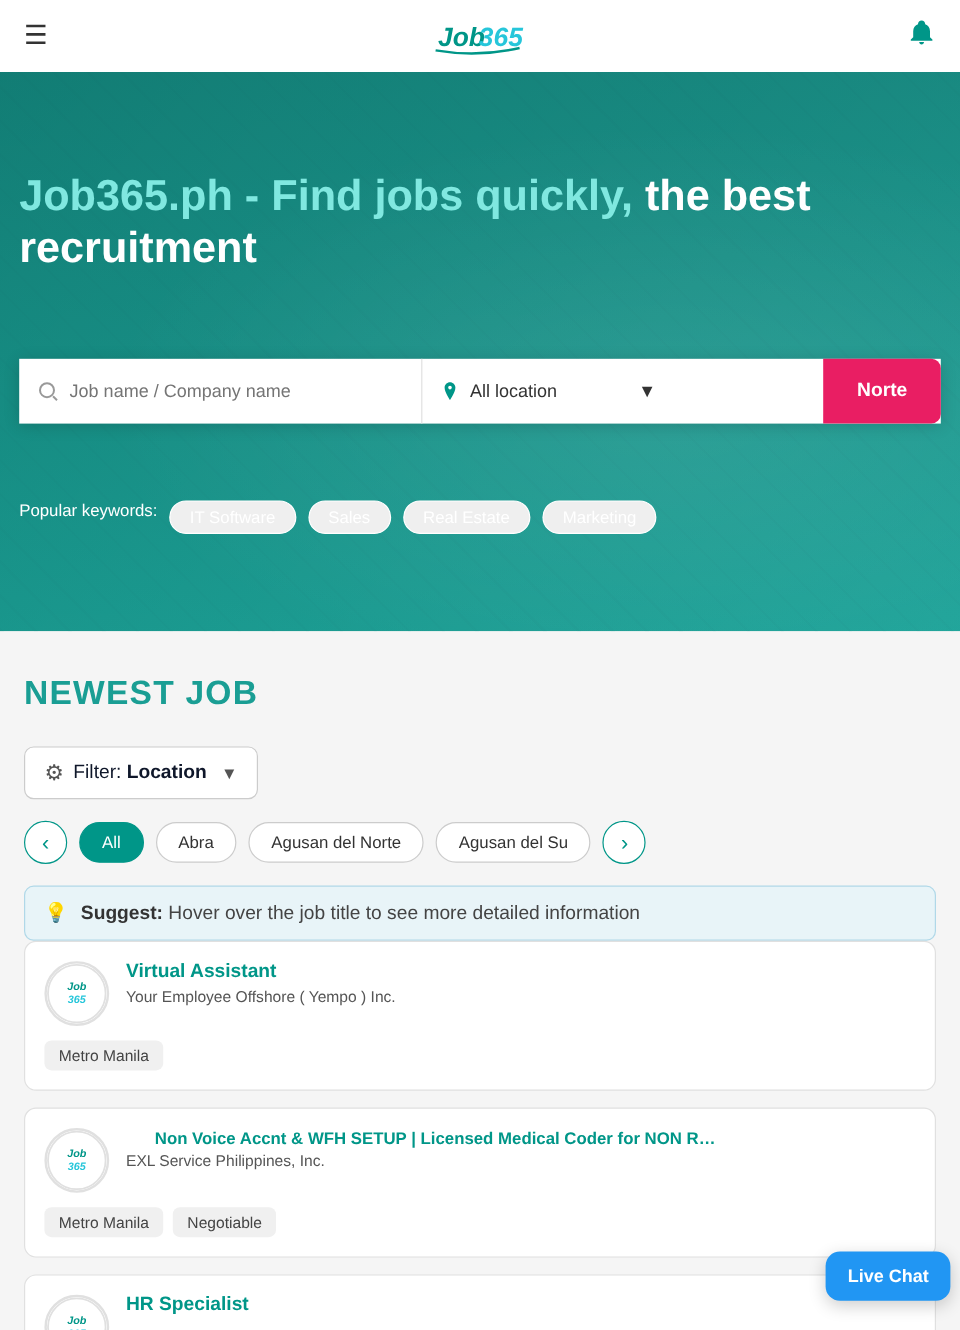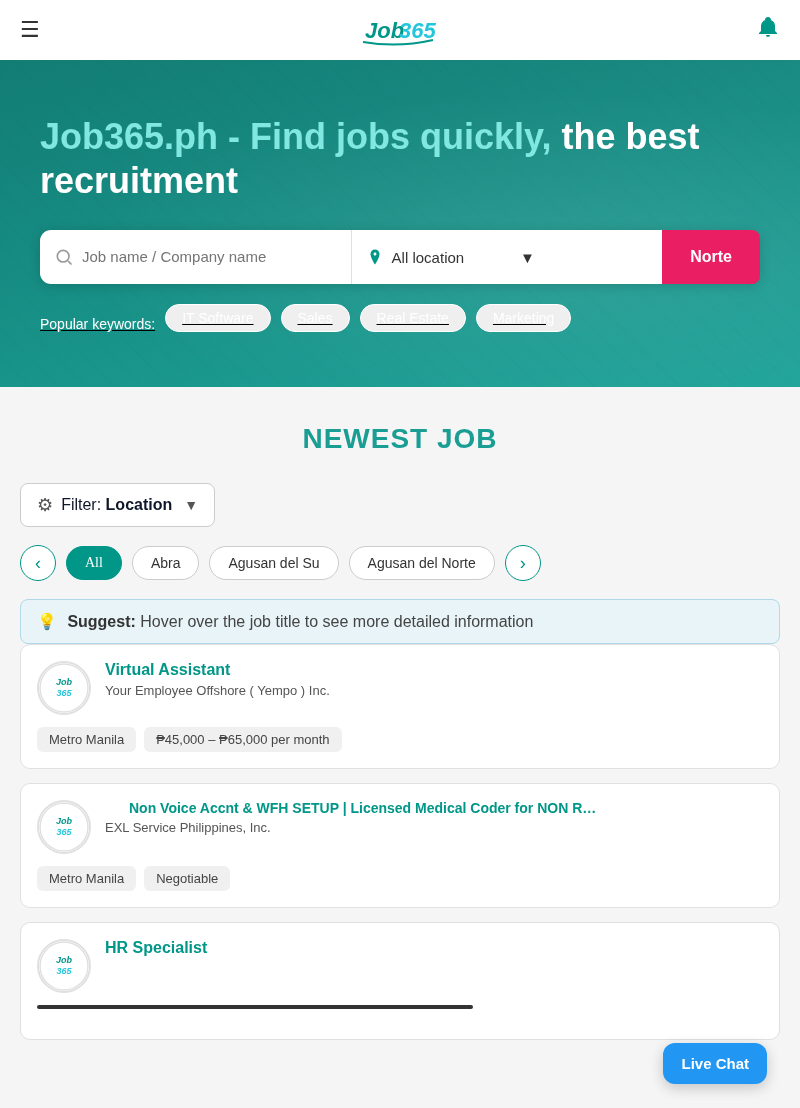--- a/index.html
+++ b/index.html
@@ -8,24 +8,25 @@
     
     .header {
       display: flex; align-items: center; justify-content: space-between;
       padding: 12px 20px; background: #fff;
       box-shadow: 0 1px 4px rgba(0,0,0,0.1);
     }
 
     
     .hero {
       position: relative;
-      height: 327px;
+      height: 466px;
       overflow: hidden;
       display: flex; flex-direction: column; justify-content: center;
-      padding: 30px 40px;
+      padding: 30px 16px;
+      gap: 44px;
     }
     .hero-bg {
       position: absolute; top: 0; left: 0; right: 0; bottom: 0;
       background: linear-gradient(135deg, rgba(0,120,110,0.72) 0%, rgba(0,150,140,0.55) 100%),
         repeating-linear-gradient(45deg, #5bb8b0 0px, #5bb8b0 2px, transparent 2px, transparent 20px);
       background-color: #5bbfb5;
     }
     
     .hero-bg::after {
       content: '';
@@ -38,21 +39,21 @@
     .hero-title {
       position: relative; z-index: 1;
       font-size: 36px; font-weight: 800; line-height: 1.2; margin-bottom: 28px;
     }
     .hero-title .highlight { color: #80e8e0; }
     .hero-title .white { color: #fff; }
 
     .search-bar {
       position: relative; z-index: 1;
       display: flex; align-items: center; gap: 0;
-      background: #fff; border-radius: 11px; overflow: visible;
+      background: #fff; border-radius: 0; overflow: visible;
       box-shadow: 0 2px 12px rgba(0,0,0,0.15);
       margin-bottom: 20px;
     }
     .search-job-input {
       flex: 1; display: flex; align-items: center; padding: 0 14px;
       border-right: 1px solid #e0e0e0;
     }
     .search-job-input input {
       border: none; outline: none; font-size: 15px; color: #666;
       width: 100%; background: transparent;
@@ -62,32 +63,32 @@
     }
     .search-location span { font-size: 15px; color: #333; flex: 1; }
     .search-btn {
       background: #e91e63; color: #fff; border: none; padding: 0 28px;
       font-size: 16px; font-weight: 600; cursor: pointer;
       height: 54px; border-radius: 0 8px 8px 0;
     }
 
     .popular-keywords {
       position: relative; z-index: 1;
-      display: flex; align-items: flex-end; gap: 10px; flex-wrap: wrap; text-decoration: underline;
+      display: flex; align-items: flex-start; gap: 10px; flex-wrap: wrap;
     }
     .popular-label { color: #fff; font-size: 14px; }
     .keyword-tag {
       border: 1.5px solid #fff; color: #fff; border-radius: 20px;
       padding: 5px 16px; font-size: 14px; cursor: pointer;
     }
 
     
     .jobs-section { background: #f5f5f5; padding: 36px 20px 20px; }
     .section-title {
-      text-align: center; font-size: 28px; font-weight: 800;
+      font-size: 28px; font-weight: 800;
       color: #1a9e94; letter-spacing: 1px; margin-bottom: 28px;
     }
 
     .filter-row {
       display: flex; align-items: center; gap: 0;
       background: #fff; border: 1.5px solid #ccc; border-radius: 8px;
       padding: 10px 16px; margin-bottom: 18px; width: fit-content; cursor: pointer;
     }
     .filter-icon { margin-right: 8px; color: #555; font-size: 18px; }
     .filter-label { font-size: 16px; color: #0f172a; }
@@ -99,21 +100,21 @@
     }
     .tab-nav-btn {
       width: 36px; height: 36px; border-radius: 50%; border: 1.5px solid #009688;
       background: #fff; color: #009688; font-size: 18px; cursor: pointer;
       display: flex; align-items: center; justify-content: center;
     }
     .tab-item {
       padding: 8px 18px; border-radius: 20px; border: 1.5px solid #ccc;
       font-size: 14px; cursor: pointer; background: #fff; color: #333;
     }
-    .tab-item.active { background: #009688; color: #fff; border-color: #009688; font-family: Liberation Serif, serif; }
+    .tab-item.active { background: #009688; color: #fff; border-color: #009688; }
 
     .suggest-box {
       background: #e8f4f8; border: 1px solid #b0d8e8; border-radius: 8px;
       padding: 12px 16px; font-size: 16px; color: #444;
     }
     .suggest-box .bulb { color: #f0b429; margin-right: 6px; }
     .suggest-box strong { color: #333; }
 
     .job-card {
       background: #fff; border: 1.5px solid #e0e0e0; border-radius: 10px;
@@ -129,21 +130,21 @@
     .job-title { font-size: 16px; font-weight: 700; color: #009688; margin-bottom: 4px; }
     .job-company { font-size: 13px; color: #555; }
     .job-tags { display: flex; gap: 8px; flex-wrap: wrap; }
     .job-tag {
       background: #f0f0f0; border-radius: 6px; padding: 5px 12px;
       font-size: 13px; color: #444;
     }
 
     
     .live-chat-btn {
-      position: fixed; bottom: 24px; right: 33px;
+      position: fixed; bottom: 24px; right: 8px;
       background: #2196f3; color: #fff; border-radius: 12px;
       padding: 12px 18px; font-size: 15px; font-weight: 600;
       box-shadow: 0 4px 14px rgba(0,0,0,0.2); cursor: pointer;
     }
 
     .search-icon-svg { width: 20px; height: 20px; color: #999; margin-right: 8px; flex-shrink: 0; }
     .location-pin { width: 18px; height: 18px; color: #009688; margin-right: 8px; flex-shrink: 0; }
     .chevron-down { font-size: 16px; color: #666; }
   </style>
 </head>
@@ -211,22 +212,22 @@
       <span>Filter:</span>
       <span class="filter-bold">Location</span>
     </span>
     <span class="filter-arrow">▼</span>
   </div>
 
   <div class="location-tabs">
     <button class="tab-nav-btn">‹</button>
     <button class="tab-item active">All</button>
     <button class="tab-item">Abra</button>
+    <button class="tab-item">Agusan del Norte</button>
     <button class="tab-item">Agusan del Su</button>
-    <button class="tab-item">Agusan del Norte</button>
     <button class="tab-nav-btn">›</button>
   </div>
 
   <div class="suggest-box">
     <span class="bulb">💡</span>
     <strong>Suggest:</strong>
     <span>Hover over the job title to see more detailed information</span>
   </div>
 
   <div class="job-card">
@@ -238,21 +239,20 @@
           <text x="25" y="33" text-anchor="middle" font-size="9" font-weight="bold" font-style="italic" fill="#26c6da">365</text>
         </svg>
       </div>
       <div class="job-info">
         <div class="job-title">Virtual Assistant</div>
         <div class="job-company">Your Employee Offshore ( Yempo ) Inc.</div>
       </div>
     </div>
     <div class="job-tags">
       <span class="job-tag">Metro Manila</span>
-      <span class="job-tag">₱45,000 – ₱65,000 per month</span>
     </div>
   </div>
 
   <div class="job-card">
     <div class="job-card-header">
       <div class="job-logo">
         <svg width="50" height="50" viewBox="0 0 50 50">
           <circle cx="25" cy="25" r="24" fill="white" stroke="#e0e0e0" stroke-width="1.5"></circle>
           <text x="25" y="22" text-anchor="middle" font-size="9" font-weight="bold" font-style="italic" fill="#009688">Job</text>
           <text x="25" y="33" text-anchor="middle" font-size="9" font-weight="bold" font-style="italic" fill="#26c6da">365</text>

